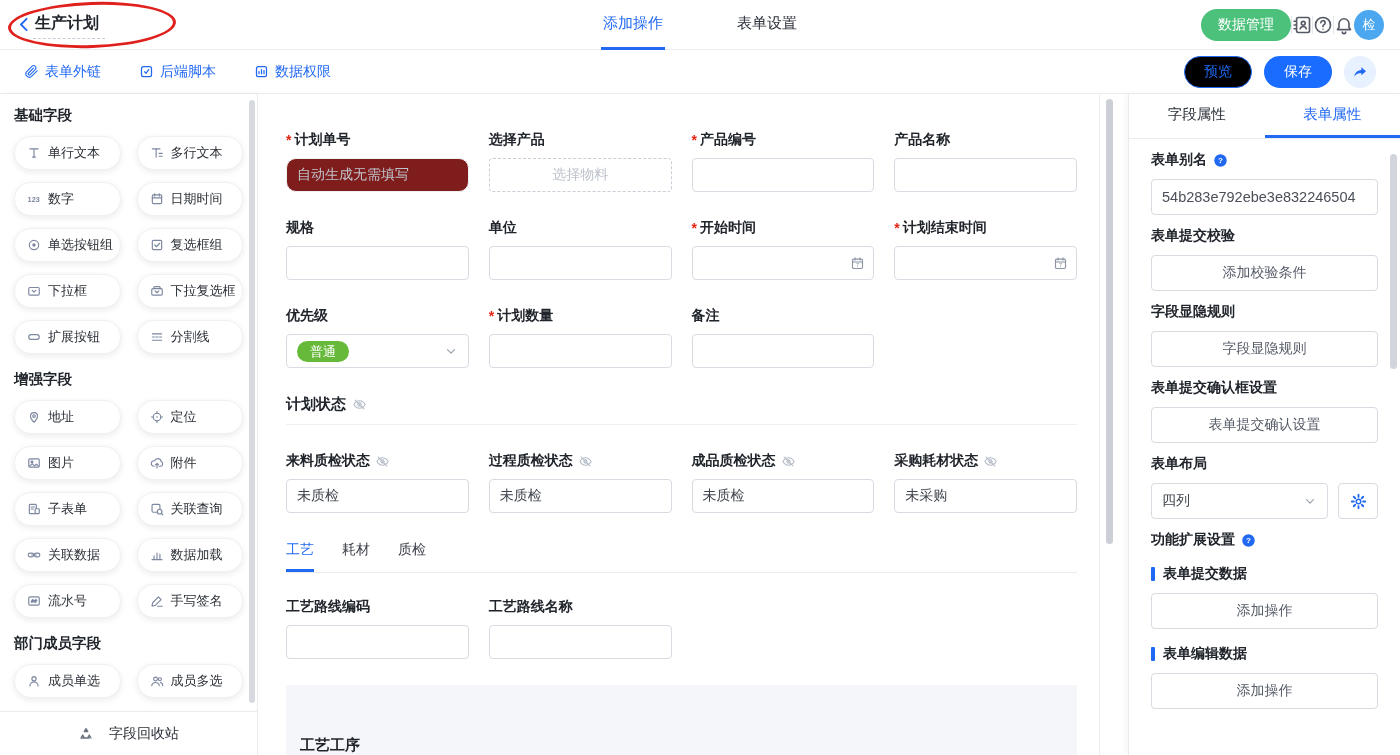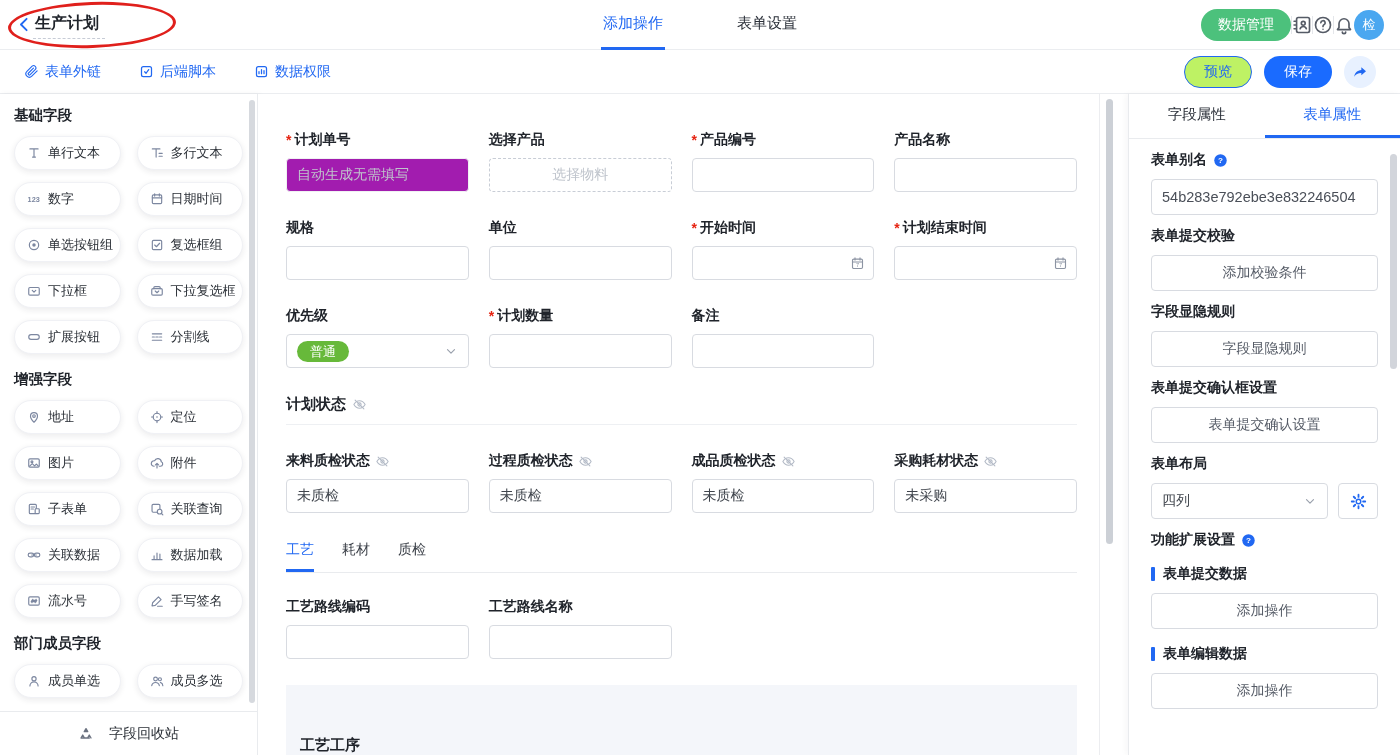--- a/index.html
+++ b/index.html
@@ -22,21 +22,21 @@
   .vdiv { width:1px; height:18px; background:#e4e6ea; }
   .top-ic { font-size:20px; color:#555b66; cursor:pointer; }
   .avatar { width:30px; height:30px; border-radius:50%; background:#4aa7f0; color:#fff; font-size:13px; display:flex; align-items:center; justify-content:center; cursor:pointer; }
 
   
   .subbar { height:44px; border-bottom:1px solid #ebedf0; display:flex; align-items:center; padding:0 24px; background:#fff; }
   .subbar-links { display:flex; gap:38px;align-items:flex-end; }
   .sublink { display:flex; align-items:center; gap:6px; color:#2168f2; font-size:14px; cursor:pointer; }
   .sublink .ico { font-size:15px; }
   .subbar-right { margin-left:auto; display:flex; align-items:center; gap:12px; }
-  .btn-preview { border:1px solid #2168f2; color:#2168f2; background:#bef264; font-size:14px; padding:6px 19px; border-radius:17px; cursor:pointer; }
+  .btn-preview { border:1px solid #2168f2; color:#2168f2; background:#000000; font-size:14px; padding:6px 19px; border-radius:17px; cursor:pointer; }
   .btn-save { border:none; color:#fff; background:#1a6bff; font-size:14px; padding:7px 20px; border-radius:17px; cursor:pointer; }
   .btn-share { width:32px; height:32px; border-radius:50%; background:#e8f1ff; display:flex; align-items:center; justify-content:center; color:#2168f2; font-size:16px; cursor:pointer; border:none; }
 
   .body { display:flex; height:661px; }
 
   
   .sidebar { width:258px; background:#fff; border-right:1px solid #e9ebee; box-shadow:2px 0 6px rgba(31,35,41,.05); position:relative; padding:12px 14px 0 14px; overflow:hidden; flex:none; }
   .group-title { font-size:14.5px; font-weight:700; height:20px; margin-bottom:10px; }
   .pill-grid { display:grid; grid-template-columns:1fr 1fr; column-gap:16px; row-gap:12px; margin-bottom:16px; }
   .pill { height:34px; border-radius:17px; background:#fff; border:1px solid #f0f1f5; box-shadow:0 2px 6px rgba(31,35,41,.09); display:flex; align-items:center; padding-left:12px; gap:7px; font-size:13px; color:#2a2f36; cursor:grab; white-space:nowrap; overflow:hidden; }
@@ -48,21 +48,21 @@
   
   .canvas { flex:1; background:#fff; position:relative; overflow:hidden; }
   .card { height:100%; margin-right:28px; border-right:1px solid #ecedf0; padding:36px 22px 0 28px; overflow:hidden; }
   .canvas-scroll { position:absolute; right:15px; top:5px; width:7px; height:445px; background:#ccd0d6; border-radius:4px; }
   .frow { display:grid; grid-template-columns:repeat(4,1fr); column-gap:20px; margin-bottom:26px; }
   .frow.r3 { grid-template-columns:repeat(4,1fr); }
   .flabel { display:flex; align-items:center; gap:5px; font-size:14px; font-weight:700; margin-bottom:8px; height:20px; }
   .req { color:#e62412; margin-right:-2px; }
   .eye { font-size:15px; color:#b3bac6; }
   .inp { height:34px; border:1px solid #d8dbe1; border-radius:4px; background:#fff; display:flex; align-items:center; padding:0 10px; font-size:14px; color:#3f444c; position:relative; cursor:text; }
-  .inp.disabled { background:#a21caf; border-color:#f0f1f3; color:#bfc4cc; cursor:default; }
+  .inp.disabled { background:#7f1d1d; border-color:#f0f1f3; color:#bfc4cc; cursor:default;border-radius:10px; }
   .inp .ph { color:#bfc4cc; }
   .picker { height:34px; border:1px dashed #c8cdd6; border-radius:4px; display:flex; align-items:center; justify-content:center; font-size:14px; color:#bfc4cc; cursor:pointer; }
   .date-ic { position:absolute; right:8px; font-size:15px; color:#8c94a3; }
   .sel { justify-content:space-between; cursor:pointer; }
   .tag { background:#67b93a; color:#fff; font-size:13px; padding:4px 13px; border-radius:13px; line-height:1; }
   .chev { font-size:14px; color:#9aa1ad; }
   .section-line { height:1px; background:#eef0f3; margin:10px 0 26px; }
   .sec-label { display:flex; align-items:center; gap:6px; font-size:15px; font-weight:700; height:20px; }
   .subtabs { display:flex; gap:28px; margin-top:28px; }
   .subtab { font-size:14px; padding-bottom:10px; border-bottom:3px solid transparent; color:#3a3f47; cursor:pointer; }

